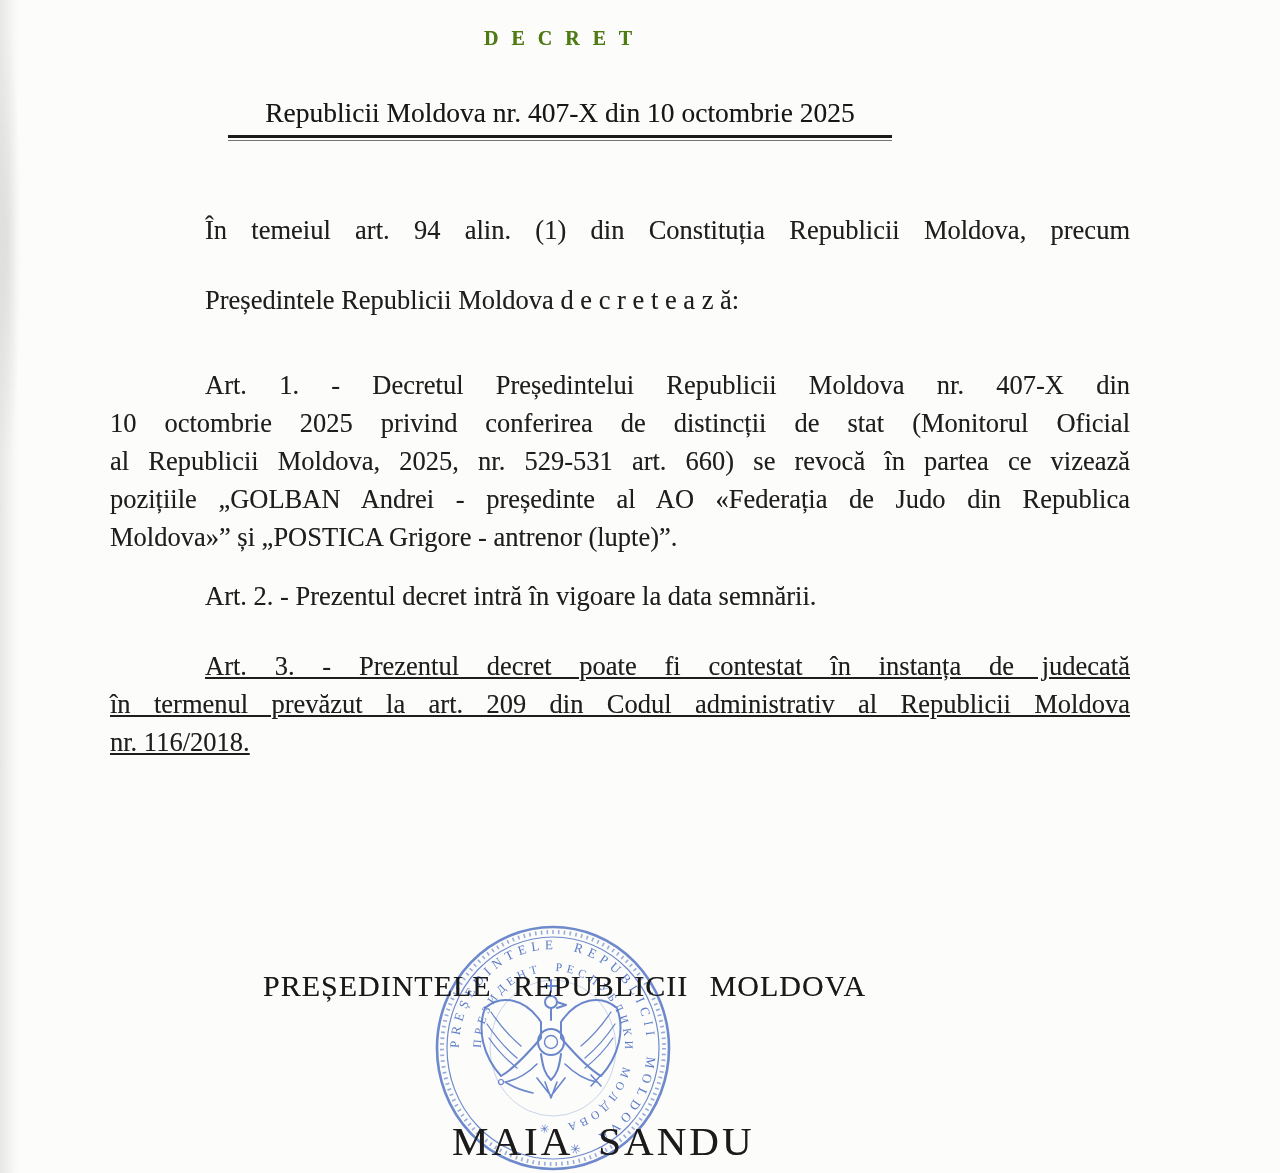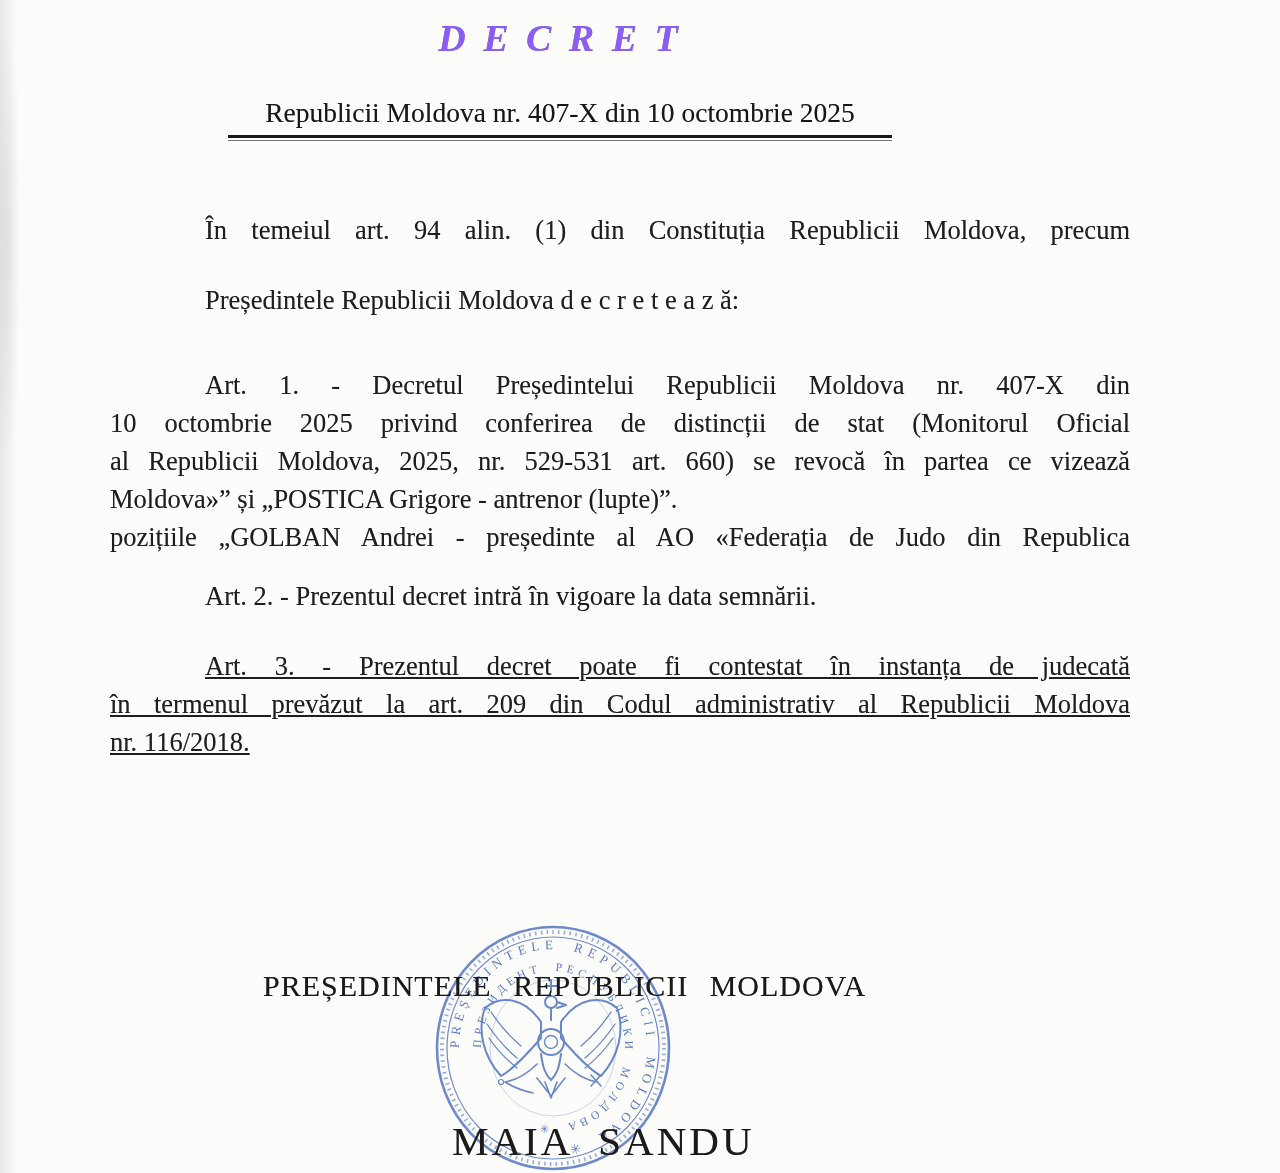--- a/index.html
+++ b/index.html
@@ -28,21 +28,21 @@
   }
 
   .heading {
     padding-top:20px;
     margin-left:110px;
     width:900px;
     text-align:center;
     text-shadow:0 0 0.6px rgba(25,25,25,0.45);
   }
   .title {
-    font-size:38px; font-weight:bold; letter-spacing:4px; line-height:36px; color:#8b5cf6;font-style:italic;
+    font-size:20px; font-weight:bold; letter-spacing:4px; line-height:36px; color:#4d7c0f;
   }
   .subtitle { margin-top:37px; font-size:27.5px; line-height:39px; color:#171717; }
   .rule {
     width:664px; height:6px; margin:3px auto 0;
     border-top:3px solid #1b1b1b;
     border-bottom:1px solid rgba(27,27,27,0.6);
   }
 
   .body-text {
     margin-left:110px; width:1020px;
@@ -106,22 +106,22 @@
     </div>
 
     <div class="para-enacting">
       <div class="ln first last">Președintele Republicii Moldova d e c r e t e a z ă:</div>
     </div>
 
     <div class="para-art1">
       <div class="ln first">Art. 1. - Decretul Președintelui Republicii Moldova nr. 407-X din</div>
       <div class="ln">10 octombrie 2025 privind conferirea de distincții de stat (Monitorul Oficial</div>
       <div class="ln">al Republicii Moldova, 2025, nr. 529-531 art. 660) se revocă în partea ce vizează</div>
+      <div class="ln">pozițiile „GOLBAN Andrei - președinte al AO «Federația de Judo din Republica</div>
       <div class="ln last">Moldova»” și „POSTICA Grigore - antrenor (lupte)”.</div>
-      <div class="ln">pozițiile „GOLBAN Andrei - președinte al AO «Federația de Judo din Republica</div>
     </div>
 
     <div class="para-art2">
       <div class="ln first last">Art. 2. - Prezentul decret intră în vigoare la data semnării.</div>
     </div>
 
     <div class="para-art3">
       <div class="ln first">Art. 3. - Prezentul decret poate fi contestat în instanța de judecată</div>
       <div class="ln">în termenul prevăzut la art. 209 din Codul administrativ al Republicii Moldova</div>
       <div class="ln last">nr. 116/2018.</div>

